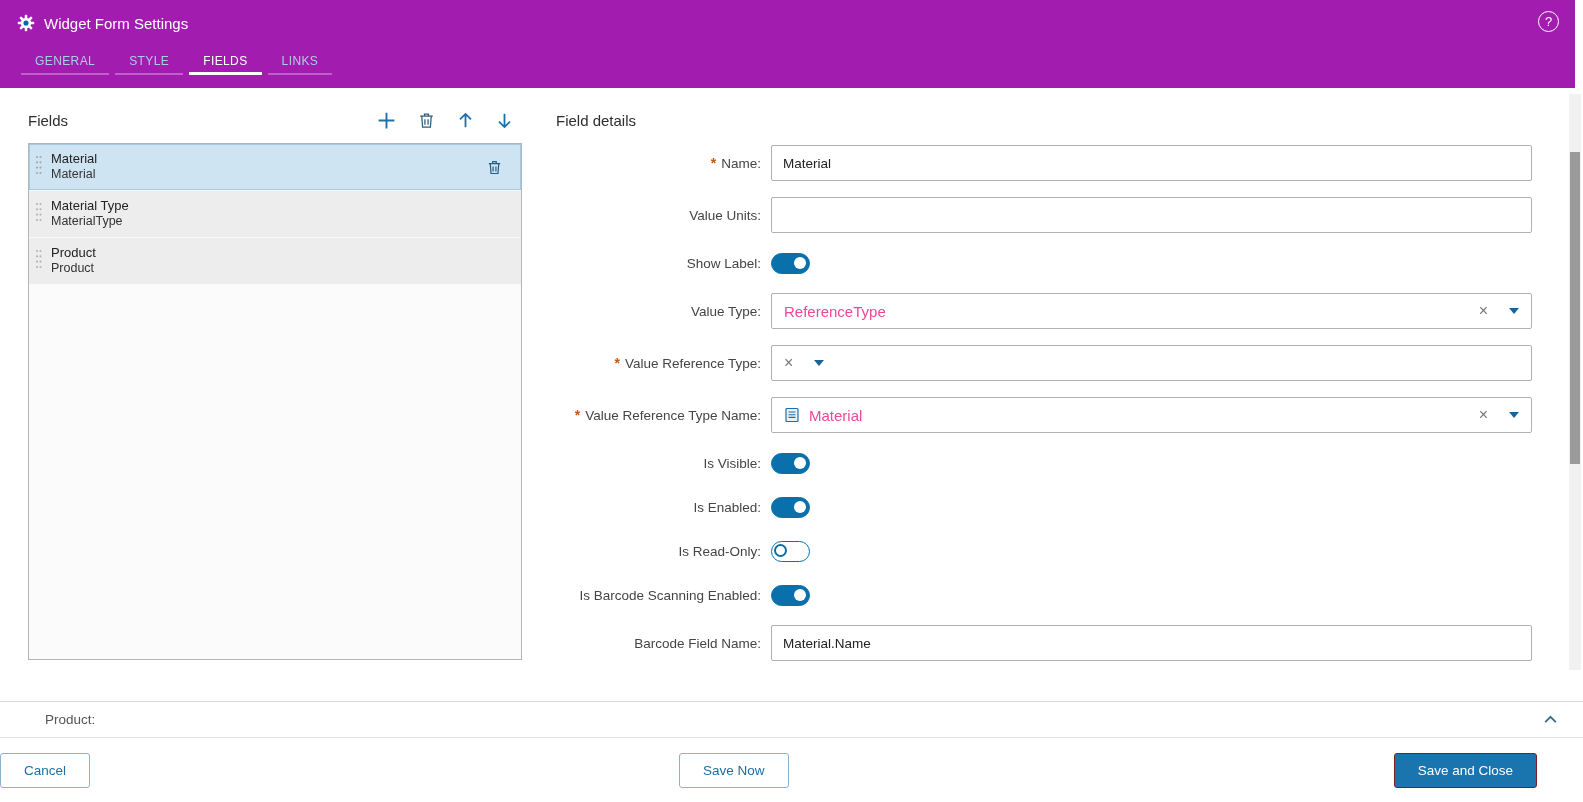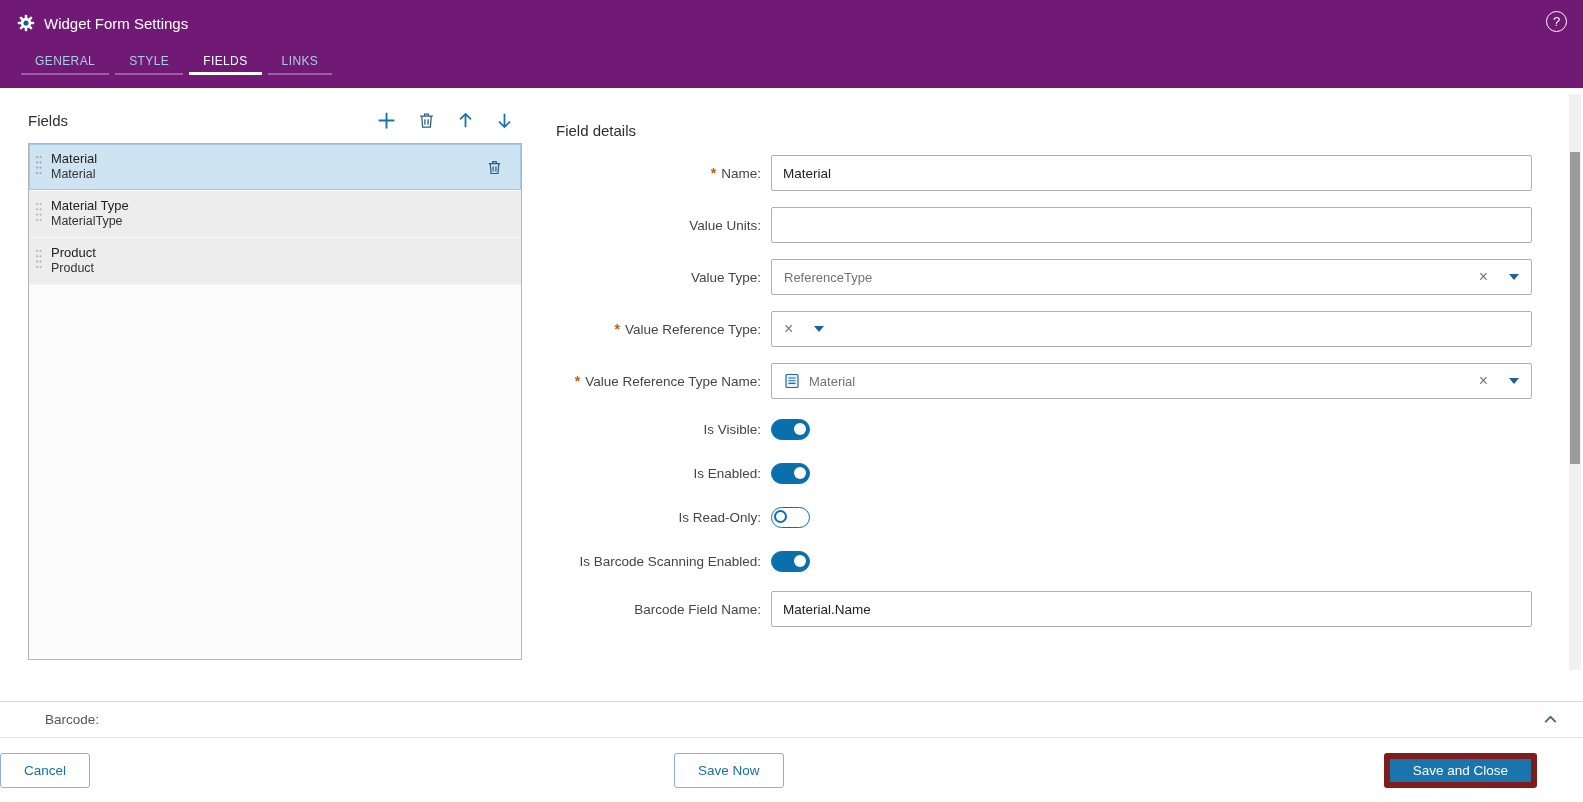--- a/index.html
+++ b/index.html
@@ -6,22 +6,22 @@
   html, body { width: 1583px; height: 802px; overflow: hidden; }
   body {
     font-family: "Liberation Sans", "DejaVu Sans", sans-serif;
     background: #fff;
     color: #333;
     position: relative;
   }
 
   
   .topbar {
-    position: absolute; top: 0; left: 0; right: 0; height: 88px;
-    background: #701a75;
+    position: absolute; top: 0; left: 0; right: 8px; height: 88px;
+    background: #a21caf;
   }
   .title-row {
     display: flex; align-items: center; gap: 9px;
     height: 42px; padding: 4px 16px 0 17px;
     color: #fff; font-size: 15px;
   }
   .gear-wrap { display: flex; align-items: center; }
   .help-btn {
     position: absolute; top: 11px; right: 16px;
     width: 21px; height: 21px; border-radius: 50%;
@@ -63,41 +63,41 @@
     box-shadow: inset 0 0 0 1px #a6c9e2;
   }
   .item-text { margin-left: 8px; line-height: 1.25; }
   .item-name { font-size: 13px; color: #222; }
   .item-sub  { font-size: 12.5px; color: #333; }
   .item-trash { display: none; background: none; border: none; cursor: pointer; margin-left: auto; padding: 4px 8px; }
   .list-item.selected .item-trash { display: flex; }
 
   
   .details-panel { position: absolute; left: 556px; top: 24px; width: 976px; }
-  .details-title { font-size: 15px; color: #2e2e2e; margin-bottom: 16px; margin-top: 10px; }
+  .details-title { font-size: 15px; color: #2e2e2e; margin-bottom: 16px; }
   .form-row {
     display: grid; grid-template-columns: 205px 1fr; column-gap: 10px;
     align-items: center; margin-bottom: 16px;
   }
   .form-row label {
     display: flex; justify-content: flex-end; align-items: center; gap: 5px;
     font-size: 13.5px; color: #454545; white-space: nowrap;
   }
   .req { color: #c45911; font-weight: bold; font-size: 14px; }
   .text-input {
     height: 36px; width: 100%; border: 1px solid #b0b0b0; border-radius: 2px;
     padding: 0 11px; font-size: 13.5px; color: #222; background: #fff;
     font-family: inherit;
   }
   .dropdown {
     height: 36px; border: 1px solid #b0b0b0; border-radius: 2px; background: #fff;
     display: flex; align-items: center; padding: 0 12px; cursor: pointer;
   }
   .dd-icon { display: flex; align-items: center; margin-right: 9px; }
-  .dd-value { flex: 1; font-size: 13px; color: #737373; }
+  .dd-value { flex: 1; font-size: 15px; color: #ec4899; }
   .dd-clear { color: #777; font-size: 16px; margin-right: 21px; cursor: pointer; line-height: 1; }
   .dd-caret {
     width: 0; height: 0; cursor: pointer;
     border-left: 5.5px solid transparent; border-right: 5.5px solid transparent;
     border-top: 6.5px solid #19639b;
   }
   .toggle-row { min-height: 28px; }
   .toggle {
     width: 39px; height: 21px; border-radius: 11px; position: relative; cursor: pointer;
     background: #fff; border: 1.5px solid #0a70ab;
@@ -133,21 +133,21 @@
   
   .footer {
     position: absolute; bottom: 0; left: 0; right: 0; height: 63px; background: #fff;
     display: flex; align-items: center; justify-content: space-between; gap: 16px; padding-right: 46px;
   }
   .btn {
     height: 35px; border-radius: 3px; font-size: 13.5px; padding: 0 23px; cursor: pointer;
     font-family: inherit;
   }
   .btn-outline { background: #fff; border: 1px solid #8ab3d0; color: #1a6fa5; }
-  .btn-primary { background: #1a74ad; border: 6px solid #7f1d1d; color: #fff; margin-left: 16px; }
+  .btn-primary { background: #1a74ad; border: 1px solid #7f1d1d; color: #fff; margin-left: 16px; }
 </style>
 </head>
 <body>
 
 <header class="topbar">
   <div class="title-row">
     <span class="gear-wrap">
       <svg width="18" height="18" viewBox="-12 -12 24 24" fill="#fff">
         <rect x="-1.7" y="-11" width="3.4" height="22" rx="1"></rect>
         <rect x="-1.7" y="-11" width="3.4" height="22" rx="1" transform="rotate(45)"></rect>
@@ -277,20 +277,30 @@
       <input class="text-input" value="Material" style="">
     </div>
 
     <div class="form-row">
       <label>
         <span>Value Units:</span>
       </label>
       <input class="text-input" value="" style="">
     </div>
 
+    <div class="form-row toggle-row">
+      <label>
+        <span>Show Label:</span>
+      </label>
+      <div>
+        <div class="toggle on">
+            <span class="knob"></span>
+          </div>
+      </div>
+    </div>
 
     <div class="form-row">
       <label>
         <span>Value Type:</span>
       </label>
       <div class="dropdown">
         <span class="dd-value">ReferenceType</span>
         <span class="dd-clear">×</span>
         <span class="dd-caret"></span>
       </div>
@@ -377,21 +387,21 @@
     </div>
 
   </section>
 
   <div class="v-scrollbar">
     <div class="thumb"></div>
   </div>
 </div>
 
 <div class="comments-bar">
-  <span class="comments-label">Barcode:</span>
+  <span class="comments-label">Product:</span>
   <button class="collapse-btn">
     <svg width="17" height="17" viewBox="0 0 16 16" fill="none" stroke="#3d6a8a" stroke-width="1.8">
         <path d="M3 10.5l5-5 5 5"></path>
       </svg>
   </button>
 </div>
 
 <footer class="footer">
   <button class="btn btn-outline">Cancel</button>
   <button class="btn btn-outline">Save Now</button>

